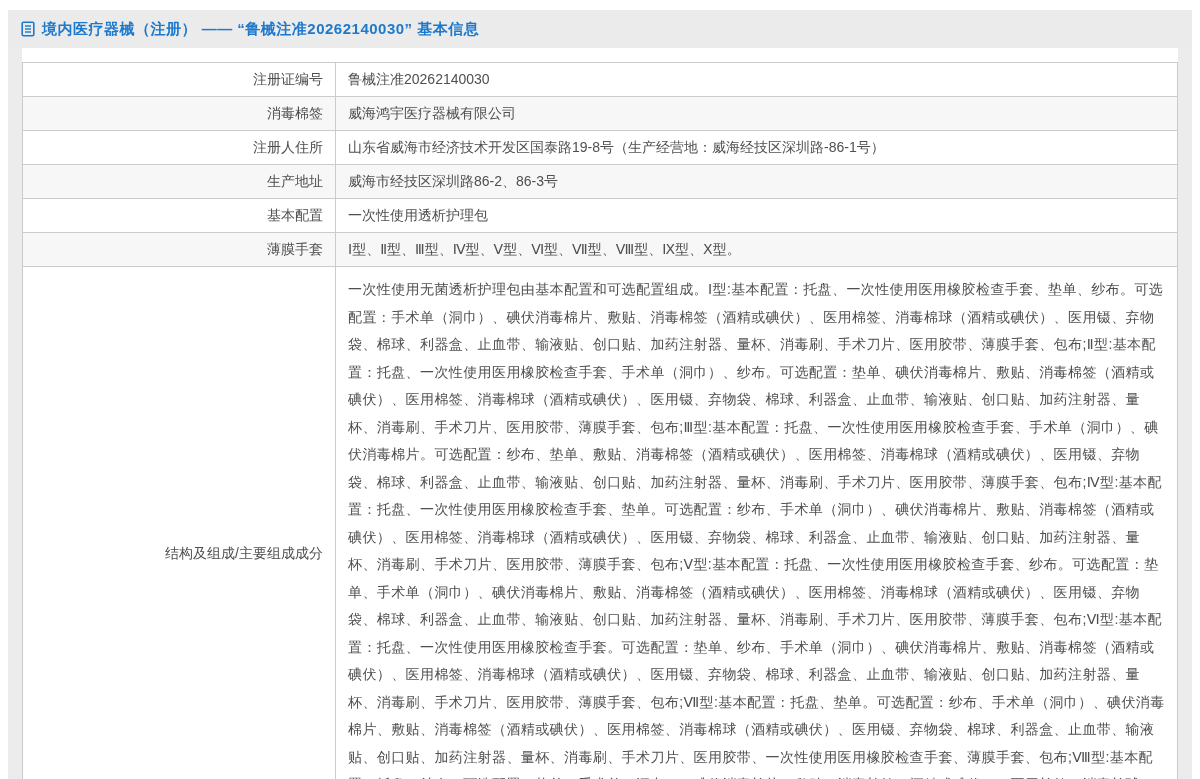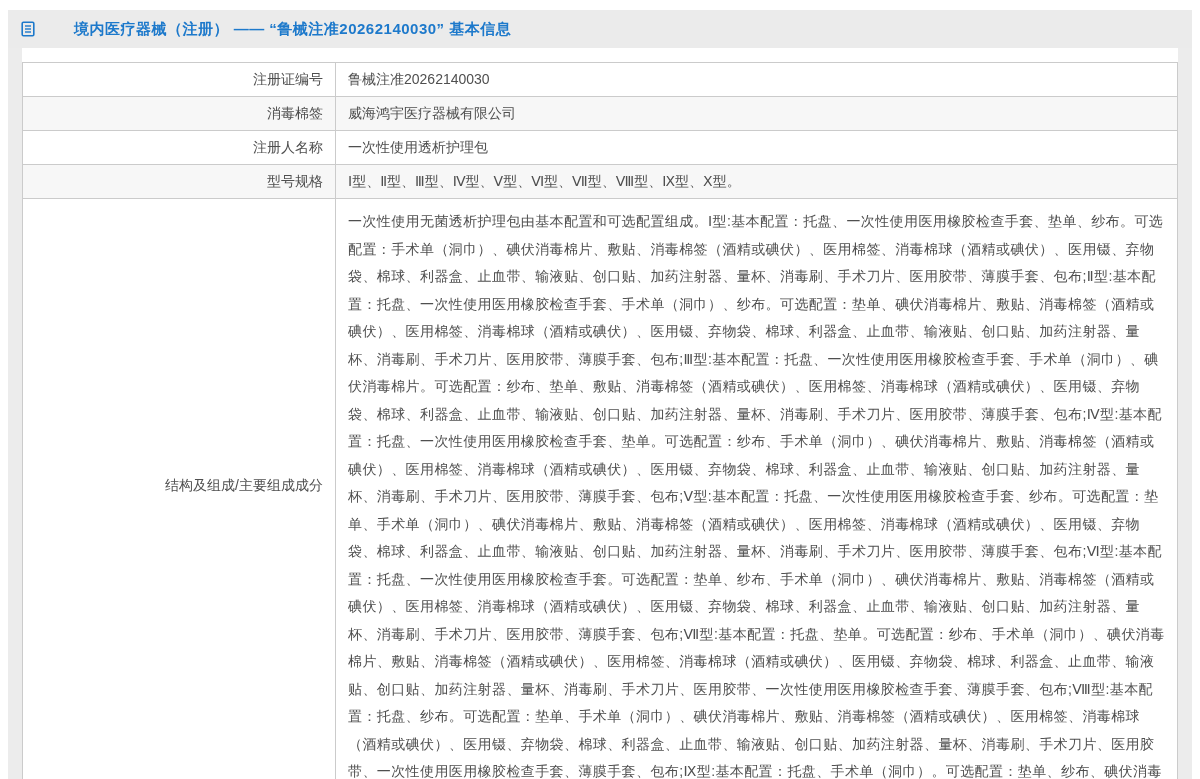--- a/index.html
+++ b/index.html
@@ -14,21 +14,20 @@
     background: #ececec;
     height: 769px;
     overflow: hidden;
   }
   .titlebar {
     height: 38px;
     background: #ebebeb;
     display: flex;
     align-items: center;
     padding: 0 12px;
-    gap: 32px;
   }
   .doc-icon { width: 16px; height: 16px; margin-right: 6px; flex: 0 0 auto; }
   .page-title {
     color: #1d79cb;
     font-size: 15px;
     font-weight: bold;
     letter-spacing: 0.5px;
     white-space: nowrap;
   }
   .content {
@@ -93,25 +92,33 @@
       <tbody>
         <tr>
           <th>注册证编号</th>
           <td>鲁械注准20262140030</td>
         </tr>
         <tr>
           <th>消毒棉签</th>
           <td>威海鸿宇医疗器械有限公司</td>
         </tr>
         <tr>
-          <th>注册人名称</th>
+          <th>注册人住所</th>
+          <td>山东省威海市经济技术开发区国泰路19-8号（生产经营地：威海经技区深圳路-86-1号）</td>
+        </tr>
+        <tr>
+          <th>生产地址</th>
+          <td>威海市经技区深圳路86-2、86-3号</td>
+        </tr>
+        <tr>
+          <th>基本配置</th>
           <td>一次性使用透析护理包</td>
         </tr>
         <tr>
-          <th>型号规格</th>
+          <th>薄膜手套</th>
           <td>Ⅰ型、Ⅱ型、Ⅲ型、Ⅳ型、Ⅴ型、Ⅵ型、Ⅶ型、Ⅷ型、Ⅸ型、Ⅹ型。</td>
         </tr>
         <tr class="row-structure">
           <th>结构及组成/主要组成成分</th>
           <td>一次性使用无菌透析护理包由基本配置和可选配置组成。Ⅰ型:基本配置：托盘、一次性使用医用橡胶检查手套、垫单、纱布。可选配置：手术单（洞巾）、碘伏消毒棉片、敷贴、消毒棉签（酒精或碘伏）、医用棉签、消毒棉球（酒精或碘伏）、医用镊、弃物袋、棉球、利器盒、止血带、输液贴、创口贴、加药注射器、量杯、消毒刷、手术刀片、医用胶带、薄膜手套、包布;Ⅱ型:基本配置：托盘、一次性使用医用橡胶检查手套、手术单（洞巾）、纱布。可选配置：垫单、碘伏消毒棉片、敷贴、消毒棉签（酒精或碘伏）、医用棉签、消毒棉球（酒精或碘伏）、医用镊、弃物袋、棉球、利器盒、止血带、输液贴、创口贴、加药注射器、量杯、消毒刷、手术刀片、医用胶带、薄膜手套、包布;Ⅲ型:基本配置：托盘、一次性使用医用橡胶检查手套、手术单（洞巾）、碘伏消毒棉片。可选配置：纱布、垫单、敷贴、消毒棉签（酒精或碘伏）、医用棉签、消毒棉球（酒精或碘伏）、医用镊、弃物袋、棉球、利器盒、止血带、输液贴、创口贴、加药注射器、量杯、消毒刷、手术刀片、医用胶带、薄膜手套、包布;Ⅳ型:基本配置：托盘、一次性使用医用橡胶检查手套、垫单。可选配置：纱布、手术单（洞巾）、碘伏消毒棉片、敷贴、消毒棉签（酒精或碘伏）、医用棉签、消毒棉球（酒精或碘伏）、医用镊、弃物袋、棉球、利器盒、止血带、输液贴、创口贴、加药注射器、量杯、消毒刷、手术刀片、医用胶带、薄膜手套、包布;Ⅴ型:基本配置：托盘、一次性使用医用橡胶检查手套、纱布。可选配置：垫单、手术单（洞巾）、碘伏消毒棉片、敷贴、消毒棉签（酒精或碘伏）、医用棉签、消毒棉球（酒精或碘伏）、医用镊、弃物袋、棉球、利器盒、止血带、输液贴、创口贴、加药注射器、量杯、消毒刷、手术刀片、医用胶带、薄膜手套、包布;Ⅵ型:基本配置：托盘、一次性使用医用橡胶检查手套。可选配置：垫单、纱布、手术单（洞巾）、碘伏消毒棉片、敷贴、消毒棉签（酒精或碘伏）、医用棉签、消毒棉球（酒精或碘伏）、医用镊、弃物袋、棉球、利器盒、止血带、输液贴、创口贴、加药注射器、量杯、消毒刷、手术刀片、医用胶带、薄膜手套、包布;Ⅶ型:基本配置：托盘、垫单。可选配置：纱布、手术单（洞巾）、碘伏消毒棉片、敷贴、消毒棉签（酒精或碘伏）、医用棉签、消毒棉球（酒精或碘伏）、医用镊、弃物袋、棉球、利器盒、止血带、输液贴、创口贴、加药注射器、量杯、消毒刷、手术刀片、医用胶带、一次性使用医用橡胶检查手套、薄膜手套、包布;Ⅷ型:基本配置：托盘、纱布。可选配置：垫单、手术单（洞巾）、碘伏消毒棉片、敷贴、消毒棉签（酒精或碘伏）、医用棉签、消毒棉球（酒精或碘伏）、医用镊、弃物袋、棉球、利器盒、止血带、输液贴、创口贴、加药注射器、量杯、消毒刷、手术刀片、医用胶带、一次性使用医用橡胶检查手套、薄膜手套、包布;Ⅸ型:基本配置：托盘、手术单（洞巾）。可选配置：垫单、纱布、碘伏消毒棉片、敷贴、消毒棉签（酒精或碘伏）、医用棉签、消毒棉球（酒精或碘伏）、医用镊、弃物袋、棉球、利器盒、止血带、输液贴、创口贴、加药注射器、量杯、消毒刷、手术刀片、医用胶带、一次性使用医用橡胶检查手套、薄膜手套、包布</td>
         </tr>
       </tbody>
     </table>
   </div>
 </div>

